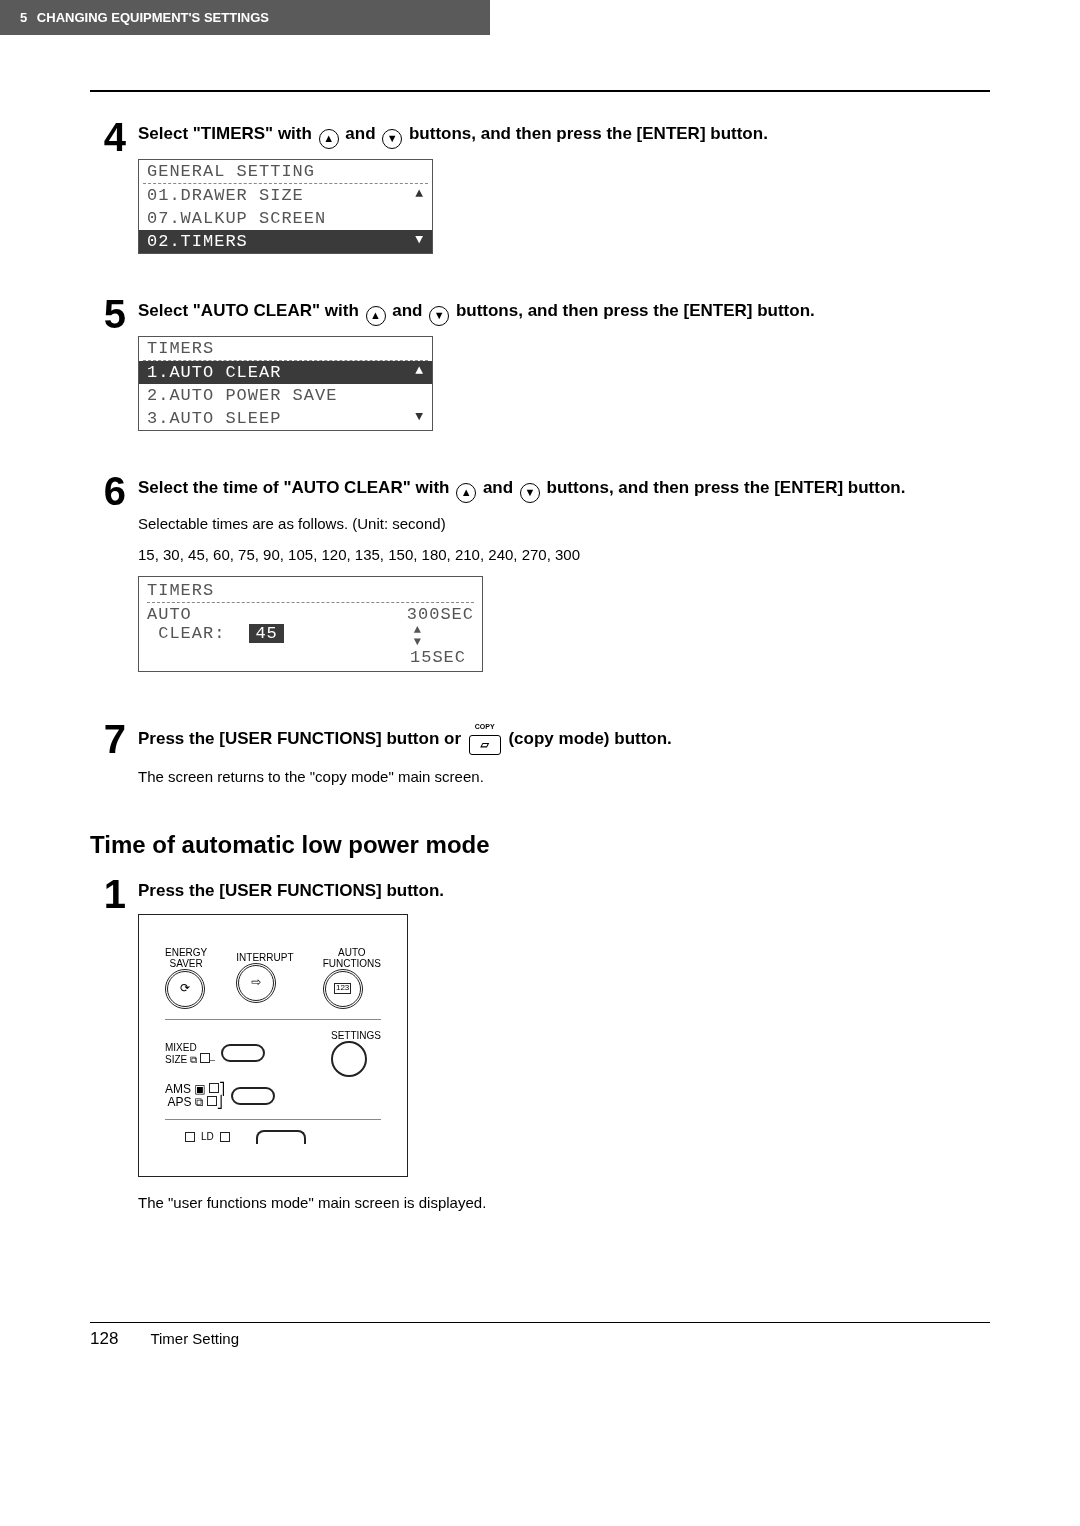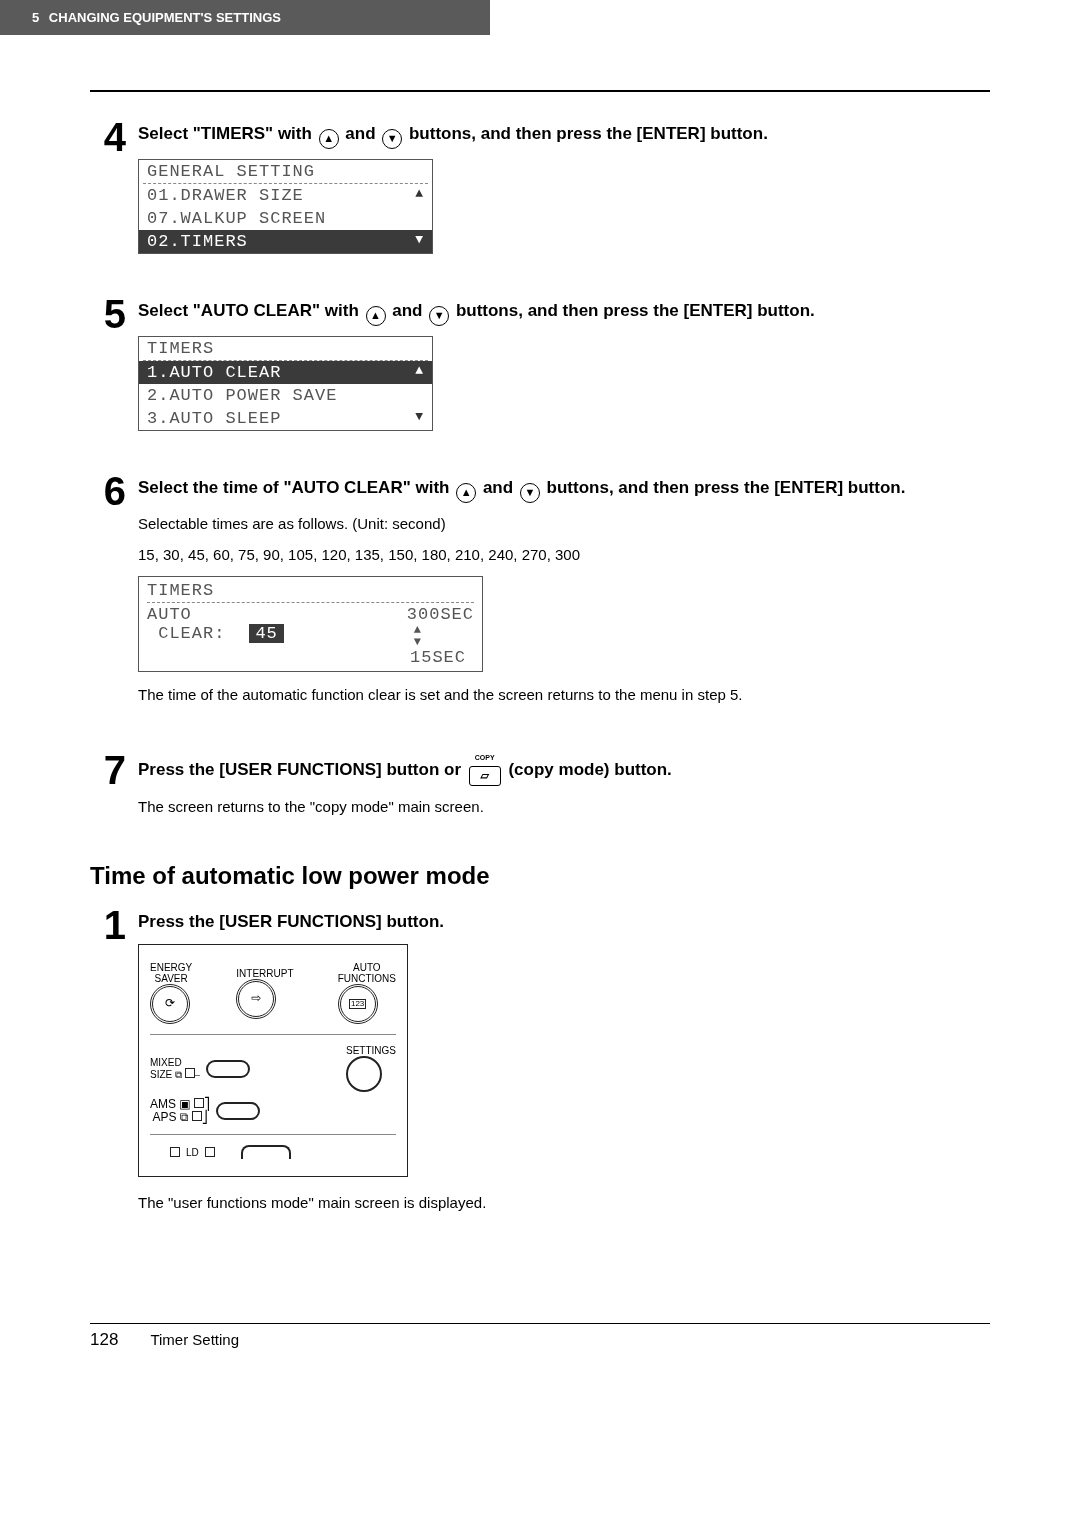--- a/index.html
+++ b/index.html
@@ -5,21 +5,21 @@
     * { box-sizing: border-box; margin: 0; padding: 0; }
     body {
       font-family: Arial, Helvetica, sans-serif;
       width: 1080px;
       background: #fff;
       color: #000;
     }
     .header-bar {
       background: #5a5a5a;
       color: #fff;
-      padding: 10px 32px;
+      padding: 10px 20px;
       width: 490px;
       font-size: 13px;
       font-weight: bold;
     }
     .header-bar .chapter-num { margin-right: 6px; }
     .content {
       padding: 0 90px 30px 90px;
     }
     .divider-line {
       border-top: 2px solid #000;
@@ -104,21 +104,21 @@
     .lcd-timers-row { display: flex; }
     .lcd-timers .right { margin-left: auto; }
     .section-title {
       font-size: 24px;
       font-weight: bold;
       margin: 25px 0 15px 0;
     }
     .panel-illus {
       border: 1.5px solid #222;
       width: 270px;
-      padding: 11px;
+      padding: 26px;
       margin: 8px 0 15px 0;
       font-size: 10px;
     }
     .panel-row {
       display: flex;
       align-items: center;
       gap: 6px;
       margin: 6px 0;
     }
     .panel-label-group {
@@ -246,21 +246,20 @@
         <div class="lcd-timers-row">
           <span>&nbsp;</span>
             <span>CLEAR:</span>
           <span style="margin-left:24px"><span class="lcd-value">45</span></span>
           <span style="margin-left:auto; margin-right:52px; font-size:12px; line-height:1; display:flex; flex-direction:column;">▲<br>▼</span>
         </div>
         <div class="lcd-timers-row">
           <span class="right" style="margin-right:8px">15SEC</span>
         </div>
       </div>
-      <div class="step-desc">The time of the automatic function clear is set and the screen returns to the menu in step 5.</div>
     </div>
   </div>
 
   <div class="step">
     <div class="step-num">7</div>
     <div class="step-body">
       <div class="step-title">
         <span>Press the [USER FUNCTIONS] button or </span><span class="copy-btn-wrap"><span class="copy-label">COPY</span><span class="copy-btn">▱</span></span><span> (copy mode) button.</span>
       </div>
       <div class="step-desc">The screen returns to the "copy mode" main screen.</div>

